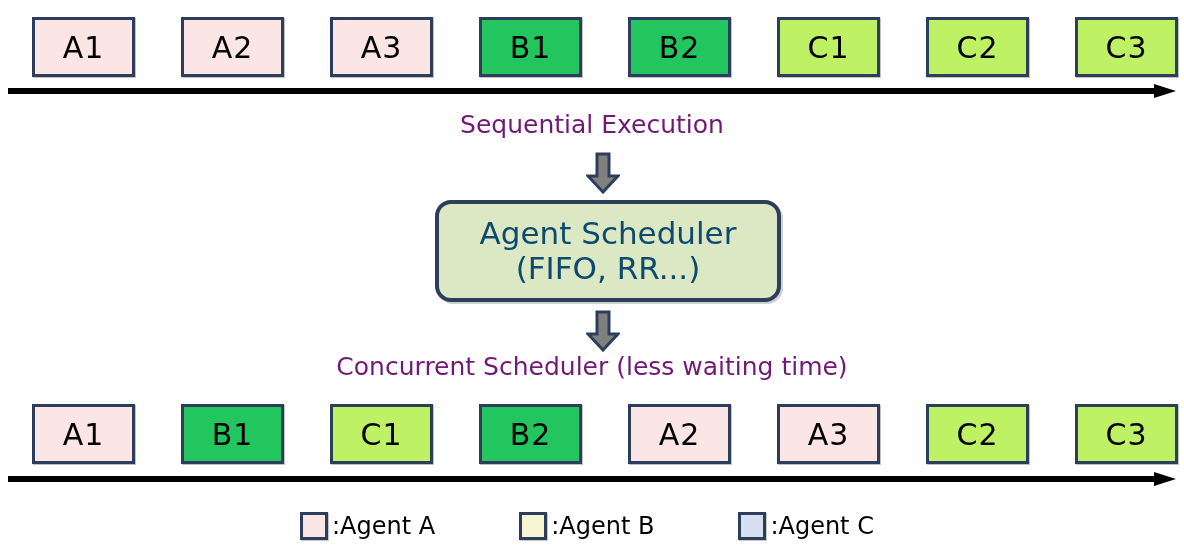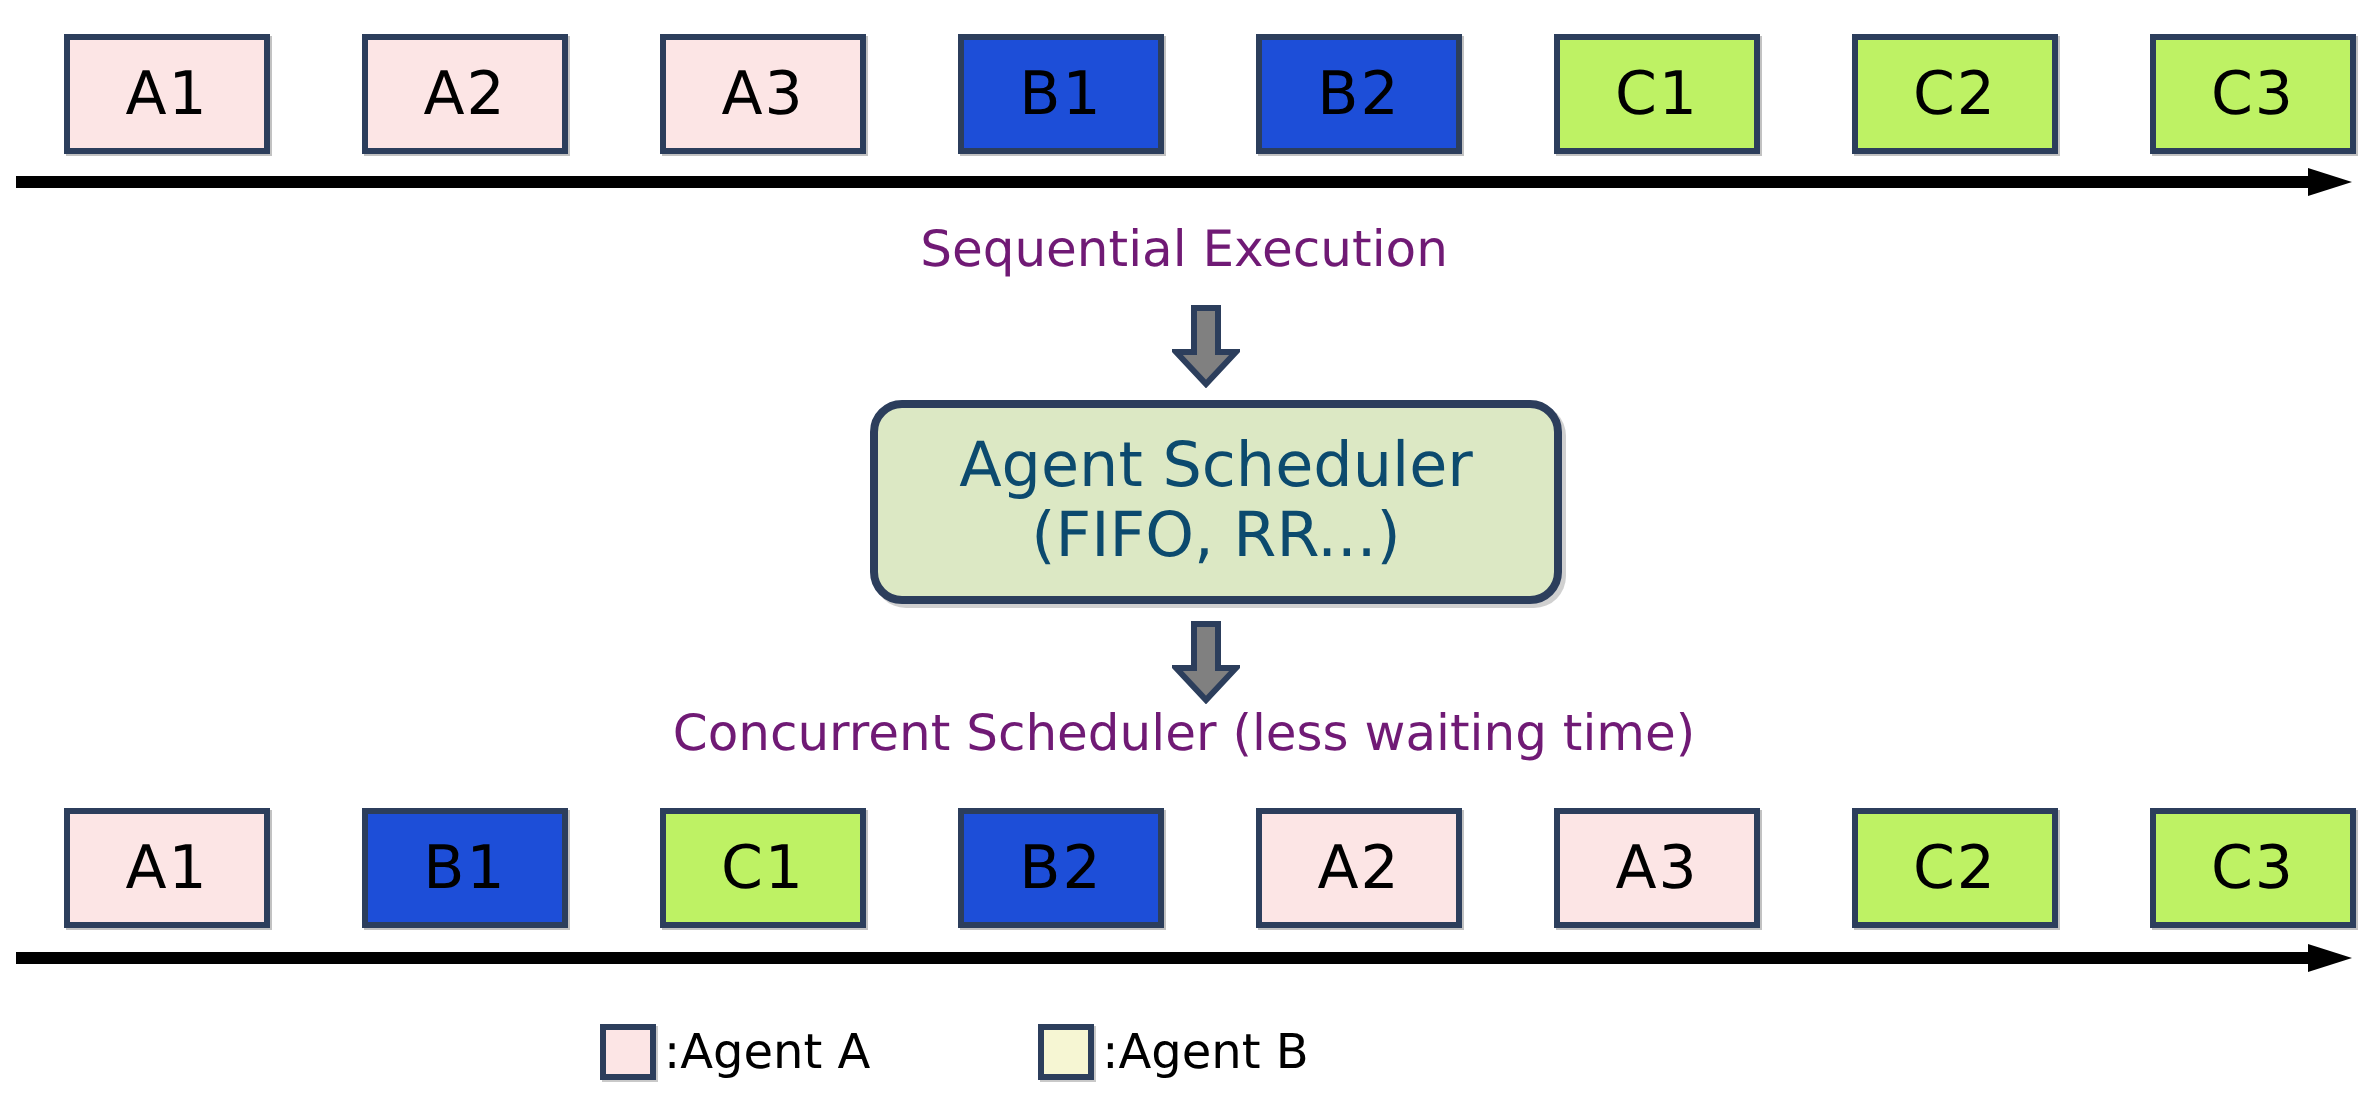--- a/index.html
+++ b/index.html
@@ -36,21 +36,21 @@
     display: flex;
     align-items: center;
     justify-content: center;
     font-size: 30px;
     color: #000000;
     letter-spacing: 1px;
     font-family: "DejaVu Sans", sans-serif;
     box-shadow: 1px 1px 0 rgba(120,120,120,0.45);
   }
   .task.agent-a { background: #fce5e5; }
-  .task.agent-b { background: #1d4ed8; }
+  .task.agent-b { background: #22c55e; }
   .task.agent-c { background: #bef264; }
 
   
   .axis {
     position: absolute;
     left: 8px;
     width: 1168px;
     height: 14px;
   }
   .axis .shaft {
@@ -199,13 +199,17 @@
   <div class="legend-item">
     <div class="legend-swatch" style="background:#fce5e5;"></div>
     <div class="legend-label">:Agent A</div>
   </div>
   <div class="legend-gap"></div>
   <div class="legend-item">
     <div class="legend-swatch" style="background:#f6f6d3;"></div>
     <div class="legend-label">:Agent B</div>
   </div>
   <div class="legend-gap"></div>
+  <div class="legend-item">
+    <div class="legend-swatch" style="background:#d7dff0;"></div>
+    <div class="legend-label">:Agent C</div>
+  </div>
 </div>
 
 </body></html>

